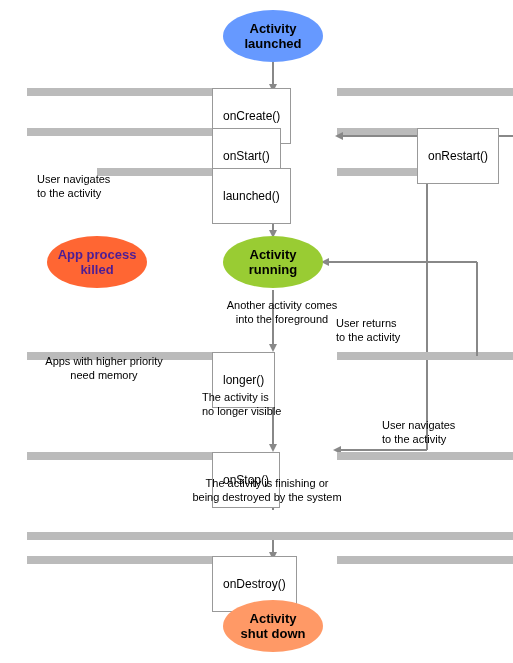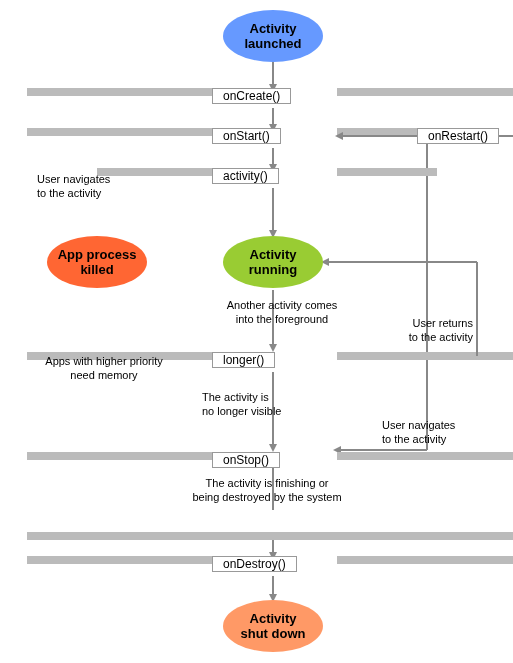--- a/index.html
+++ b/index.html
@@ -36,21 +36,21 @@
       background: #6699FF;
       color: #000;
       width: 100px;
       height: 52px;
       left: 196px;
       top: 10px;
     }
 
     .oval-orange {
       background: #FF6633;
-      color: #000000;
+      color: #4c1d95;
       width: 100px;
       height: 52px;
       left: 20px;
       top: 236px;
     }
 
     .oval-green {
       background: #99CC33;
       color: #000;
       width: 100px;
@@ -66,21 +66,21 @@
       height: 52px;
       left: 196px;
       top: 600px;
     }
 
     
     .method-box {
       position: absolute;
       background: #fff;
       border: 1px solid #999;
-      padding: 0 10px;
+      padding: 20px 10px;
       font-size: 12px;
       white-space: nowrap;
     }
 
     
     .label {
       position: absolute;
       font-size: 11px;
       color: #000;
       text-align: center;
@@ -177,40 +177,40 @@
 
   <div class="method-box" style="left:185px; top:128px;">
     <span>onStart()</span>
   </div>
 
   <div class="method-box" style="left:390px; top:128px;">
     <span>onRestart()</span>
   </div>
 
   <div class="method-box" style="left:185px; top:168px;">
-    <span>activity()</span>
+    <span>launched()</span>
   </div>
 
   <div class="label" style="left:10px; top:172px; width:130px; text-align:left;">
     <span>User navigates<br>to the activity</span>
   </div>
 
   <div class="oval oval-orange">
     <span>App process<br>killed</span>
   </div>
 
   <div class="oval oval-green">
     <span>Activity<br>running</span>
   </div>
 
   <div class="label" style="left:175px; top:298px; width:160px; text-align:center;">
     <span>Another activity comes<br>into the foreground</span>
   </div>
 
-  <div class="label" style="left:316px; top:316px; width:130px; text-align:right;">
+  <div class="label" style="left:309px; top:316px; width:130px; text-align:left;">
     <span>User returns<br>to the activity</span>
   </div>
 
   <div class="label" style="left:2px; top:354px; width:150px; text-align:center;">
     <span>Apps with higher priority<br>need memory</span>
   </div>
 
   <div class="method-box" style="left:185px; top:352px;">
     <span>longer()</span>
   </div>

